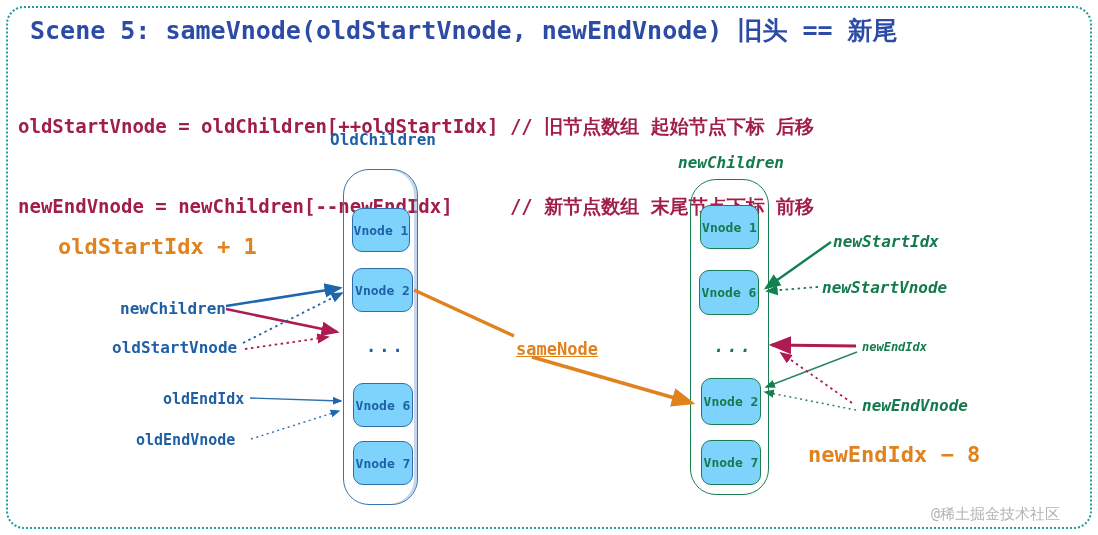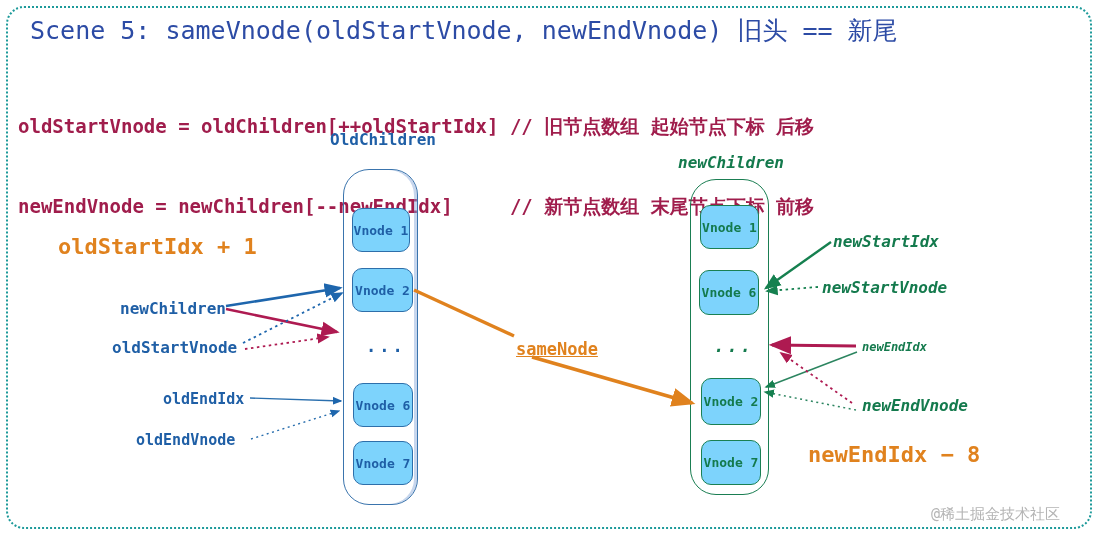--- a/index.html
+++ b/index.html
@@ -1,20 +1,20 @@
 <!DOCTYPE html>
 <html><head>
 <meta charset="utf-8">
 <style>
   html,body{margin:0;padding:0;background:#ffffff;}
   body{width:1098px;height:535px;position:relative;overflow:hidden;
        font-family:"DejaVu Sans Mono",monospace;}
   .frame{position:absolute;left:6px;top:6px;right:6px;bottom:6px;
          border:2px dotted #1d9a9a;border-radius:18px;pointer-events:none;}
-  .title{position:absolute;left:30px;top:14px;font-size:25px;font-weight:normal;
+  .title{position:absolute;left:30px;top:14px;font-size:25px;font-weight:bold;
          color:#2c4ba5;white-space:pre;}
   .code{position:absolute;left:18px;top:60px;font-size:19px;font-weight:600;
         color:#a01d4c;line-height:26.5px;white-space:pre;}
   .col-label{position:absolute;font-size:16px;font-weight:600;white-space:pre;}
   .col-box{position:absolute;border-radius:26px;}
   .old-col{left:343px;top:169px;width:73px;height:334px;border:1.7px solid #3a74ad;
            box-shadow:inset -3px 0 0 rgba(130,165,215,0.45);}
   .new-col{left:690px;top:179px;width:77px;height:314px;border:1.7px solid #1a7e52;}
   .vnode{position:absolute;border-radius:10px;display:flex;align-items:center;
          justify-content:center;font-size:13px;font-weight:600;white-space:pre;

